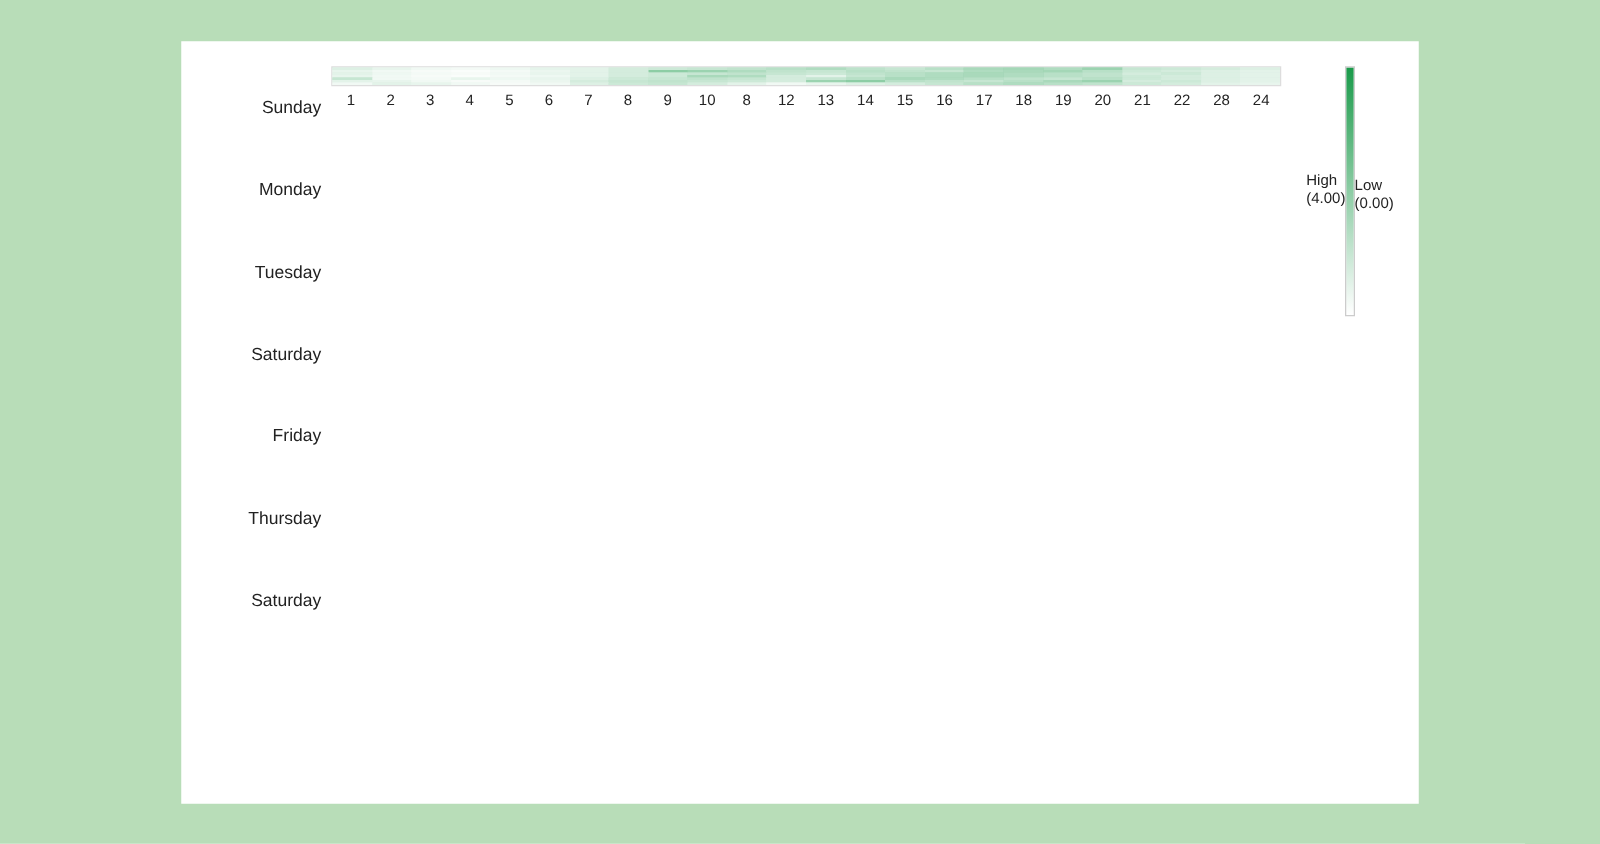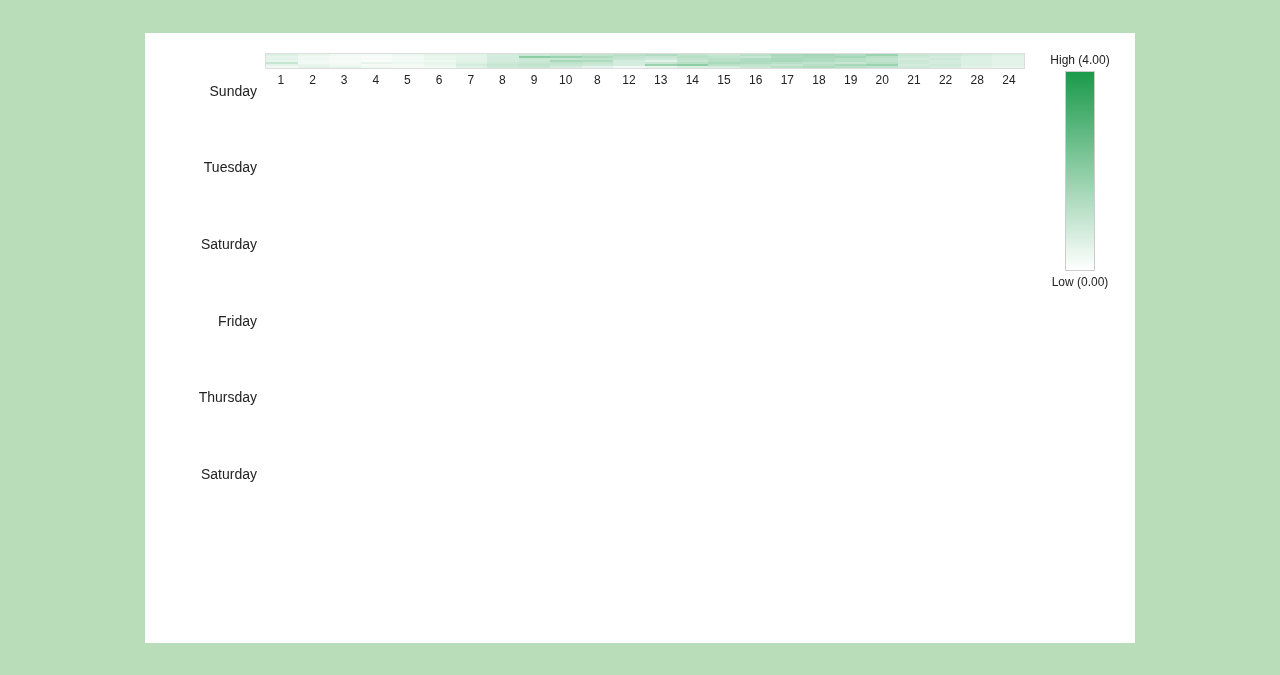--- a/index.html
+++ b/index.html
@@ -82,21 +82,21 @@
     }
     .x-axis-title {
       text-align: center;
       font-size: 16px;
       font-weight: bold;
       margin-top: 4px;
       color: #222;
     }
     .legend-area {
       display: flex;
-      flex-direction: column;
+      flex-direction: row;
       align-items: center;
       margin-left: 20px;
       width: 70px;
       flex-shrink: 0;
     }
     .legend-high-label {
       font-size: 12px;
       color: #222;
       margin-bottom: 4px;
     }
@@ -112,20 +112,21 @@
       margin-top: 4px;
     }
   </style>
 </head>
 <body>
 
 <div class="chart-container">
   <div class="chart-body">
     <div class="y-axis-labels" id="y-axis-labels">
         <div class="y-label">Sunday</div>
+        <div class="y-label">Monday</div>
         <div class="y-label">Tuesday</div>
         <div class="y-label">Saturday</div>
         <div class="y-label">Friday</div>
         <div class="y-label">Thursday</div>
         <div class="y-label">Saturday</div>
       </div>
     <div class="heatmap-and-x">
       <div class="heatmap-grid" id="heatmap-grid">
           <div class="cell" style="background-color: rgb(186, 225, 201);"></div>
           <div class="cell" style="background-color: rgb(209, 235, 219);"></div>

